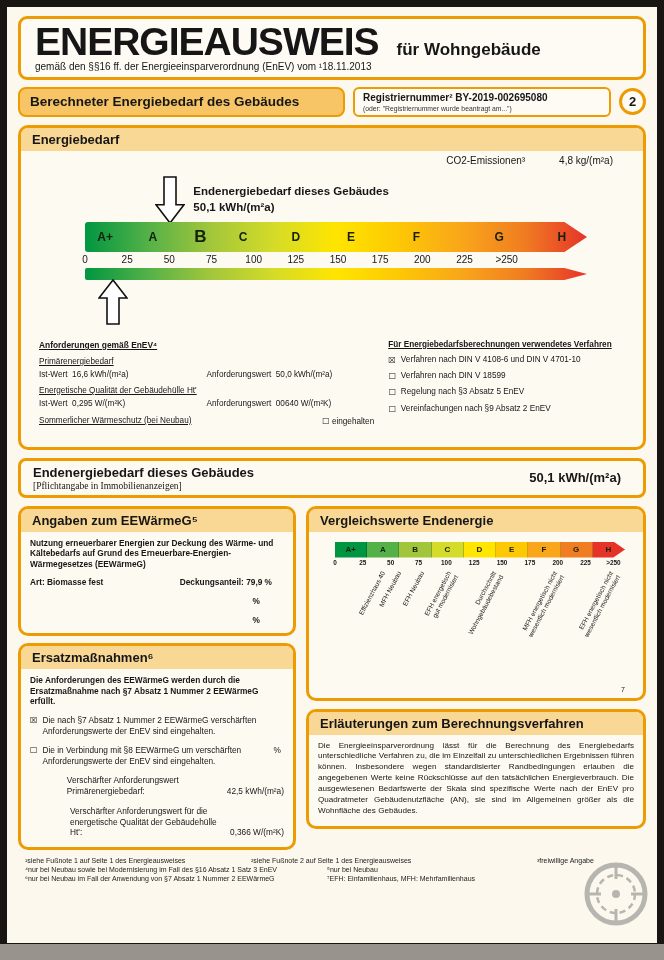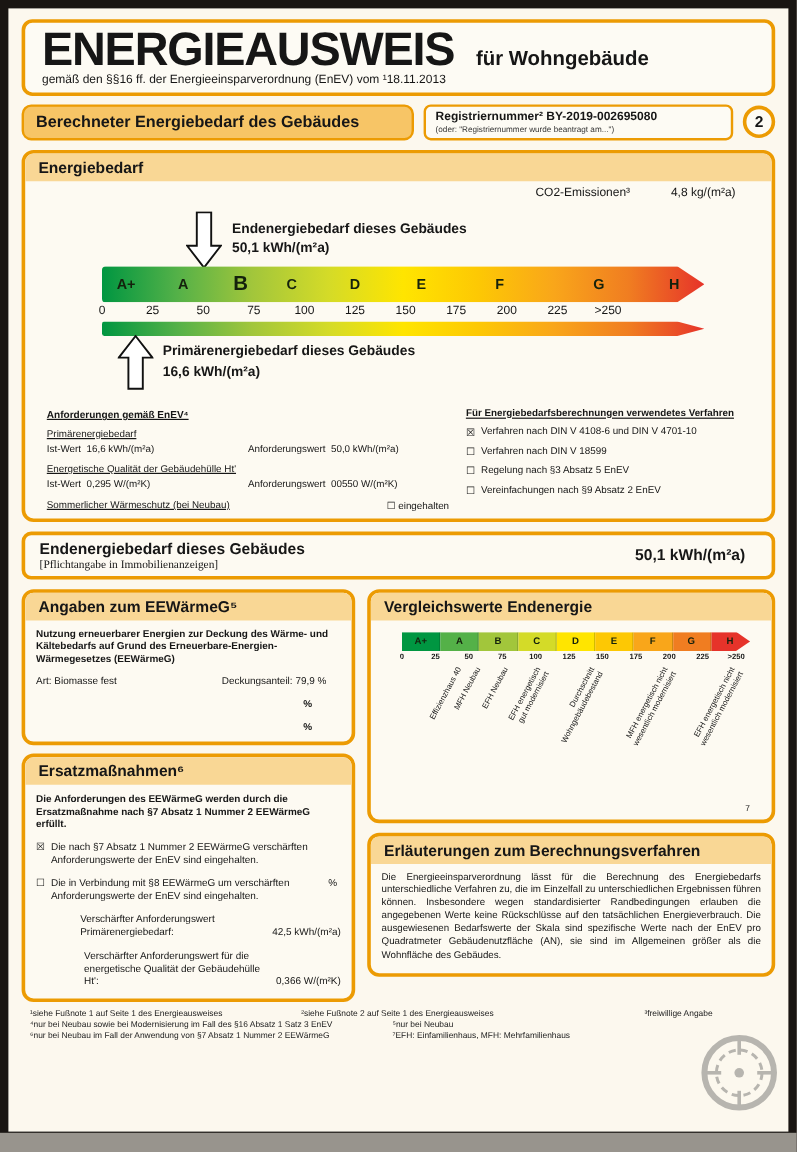--- a/index.html
+++ b/index.html
@@ -82,21 +82,21 @@
   .scale-letter.emph{ font-size:17px; }
   .ticks-row{ position:relative; height:15px; }
   .tick{ position:absolute; top:2px; transform:translateX(-50%); font-size:10px; }
   .primaer-bar{
     height:12px; margin-top:1px;
     clip-path:polygon(0 0,95.5% 0,100% 50%,95.5% 100%,0 100%);
     border-radius:2px 0 0 2px;
   }
 
   
-  .anforderungen{ display:flex; padding:4px 26px 6px 18px; gap:14px; font-size:8.2px; }
+  .anforderungen{ display:flex; padding:4px 26px 21px 18px; gap:14px; font-size:8.2px; }
   .anf-left{ width:58%; }
   .anf-right{ flex:1; }
   .u{ text-decoration:underline; text-underline-offset:1px; }
   .anf-h{ font-weight:bold; font-size:8.4px; }
   .anf-sub{ margin-top:7px; }
   .anf-row{ display:flex; margin-top:4px; }
   .anf-row .anf-cell{ width:50%; white-space:nowrap; }
   .anf-row.sommer{ justify-content:space-between; margin-top:8px; }
   .check-line{ display:flex; gap:5px; margin-top:6px; line-height:1.2; }
   .check-line .cb{ font-size:8.5px; }
@@ -112,21 +112,21 @@
   .pill-sub{ font-size:9.5px;font-family:Liberation Serif, serif; }
   .pill-value{ font-size:13px; font-weight:bold; }
 
   
   .columns{ display:flex; gap:10px; align-items:flex-start; }
   .col-left{ width:278px; display:flex; flex-direction:column; gap:7px; }
   .col-right{ flex:1; display:flex; flex-direction:column; gap:8px; }
 
   .eew-body{ padding:6px 9px 8px 9px; font-size:8.3px; }
   .eew-intro{ font-weight:bold; line-height:1.3; }
-  .eew-art-row{ display:flex; justify-content:space-between; margin-top:7px; font-weight:normal; padding-right:12px; }
+  .eew-art-row{ display:flex; justify-content:space-between; margin-top:7px; font-weight:bold; padding-right:12px; }
   .unit-row{ text-align:right; padding-right:24px; margin-top:9px; font-weight:bold; }
 
   .ers-body{ padding:6px 9px 9px 9px; font-size:8.3px; }
   .ers-intro{ font-weight:bold; line-height:1.3; }
   .check-item{ display:flex; gap:5px; margin-top:8px; line-height:1.3; position:relative; }
   .check-item .cb{ flex:0 0 auto; }
   .check-item .pct{ position:absolute; right:3px; top:0; }
   .check-item .txt{ padding-right:16px; }
   .ers-row{ display:flex; justify-content:flex-end; align-items:flex-end; margin-top:9px; line-height:1.3; }
   .ers-row .ers-label{ width:160px; }
@@ -254,24 +254,20 @@
 
           <span class="tick" style="left: 84%;">&gt;250</span>
         </div>
 
       <div class="primaer-bar grad-bar" style="background: linear-gradient(90deg, rgb(0, 150, 65) 0%, rgb(84, 177, 72) 12.5%, rgb(162, 198, 59) 25%, rgb(212, 219, 40) 37.5%, rgb(255, 229, 0) 50%, rgb(253, 200, 4) 62.5%, rgb(249, 166, 26) 75%, rgb(240, 125, 33) 87.5%, rgb(230, 51, 42) 100%);"></div>
 
       <div class="marker-area primaer-area">
         <svg class="arrow-up" viewBox="0 0 30 46" preserveAspectRatio="none" style="left: calc(5.7% - var(--mo, 0px));">
           <polygon points="15,1 29,19 21,19 21,45 9,45 9,19 1,19" fill="#ffffff" stroke="#111111" stroke-width="1.6"></polygon>
         </svg>
-        <div class="marker-labels" style="left: calc(5.7% - var(--mo, 0px));">
-          <div class="ml-title">Primärenergiebedarf dieses Gebäudes</div>
-          <div class="ml-value">16,6 kWh/(m²a)</div>
-        </div>
       </div>
     </div>
 
     <div class="anforderungen">
       <div class="anf-left">
         <div class="anf-h u">Anforderungen gemäß EnEV⁴</div>
         <div class="anf-sub u">Primärenergiebedarf</div>
         <div class="anf-row">
           <span class="anf-cell">
             <span>Ist-Wert</span>&nbsp;&nbsp;<span>16,6 kWh/(m²a)</span>
@@ -279,21 +275,21 @@
           <span class="anf-cell">
             <span>Anforderungswert</span>&nbsp;&nbsp;<span>50,0 kWh/(m²a)</span>
           </span>
         </div>
         <div class="anf-sub u">Energetische Qualität der Gebäudehülle Ht'</div>
         <div class="anf-row">
           <span class="anf-cell">
             <span>Ist-Wert</span>&nbsp;&nbsp;<span>0,295 W/(m²K)</span>
           </span>
           <span class="anf-cell">
-            <span>Anforderungswert</span>&nbsp;&nbsp;<span>00550 W/(m²K)</span>
+            <span>Anforderungswert</span>&nbsp;&nbsp;<span>00640 W/(m²K)</span>
           </span>
         </div>
         <div class="anf-row sommer">
           <span class="u">Sommerlicher Wärmeschutz (bei Neubau)</span>
           <span>☐ eingehalten</span>
         </div>
       </div>
       <div class="anf-right">
         <div class="vf-heading u">Für Energiebedarfsberechnungen verwendetes Verfahren</div>
         <div>

